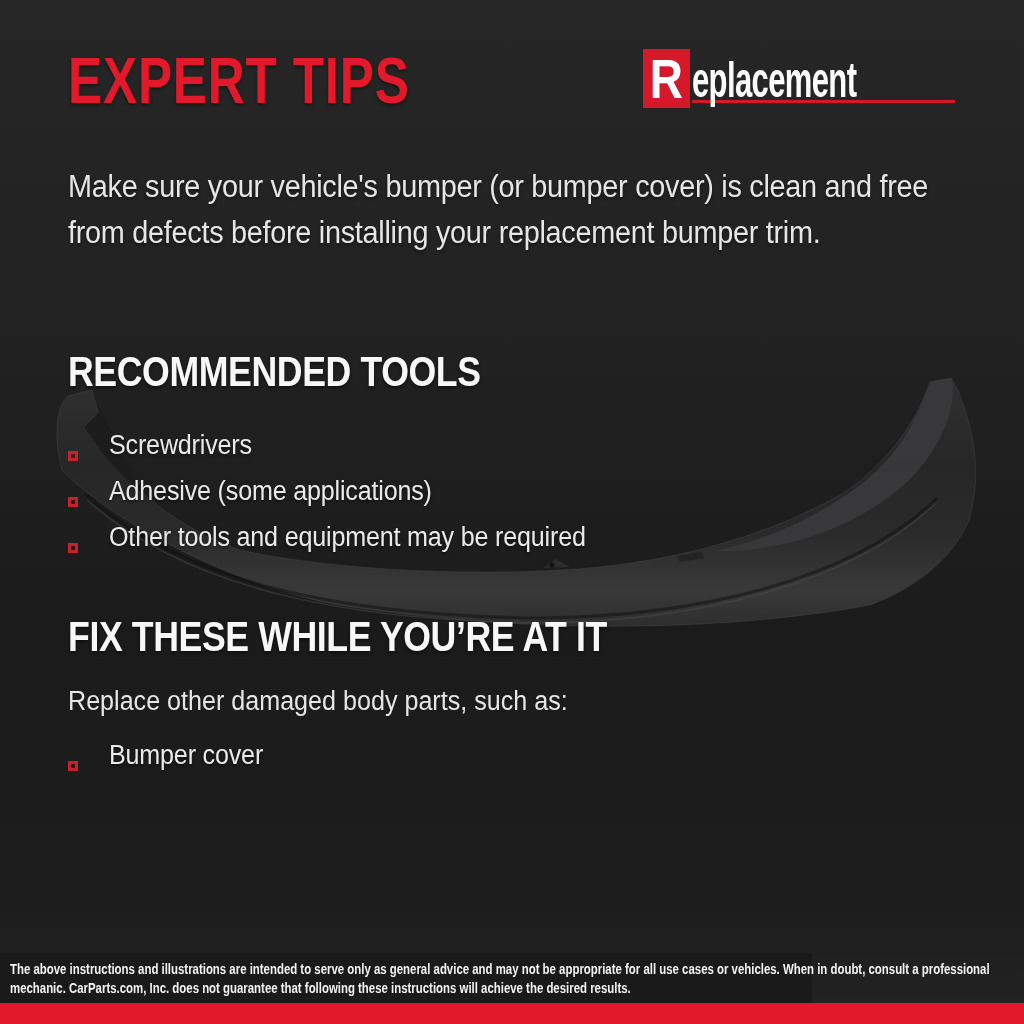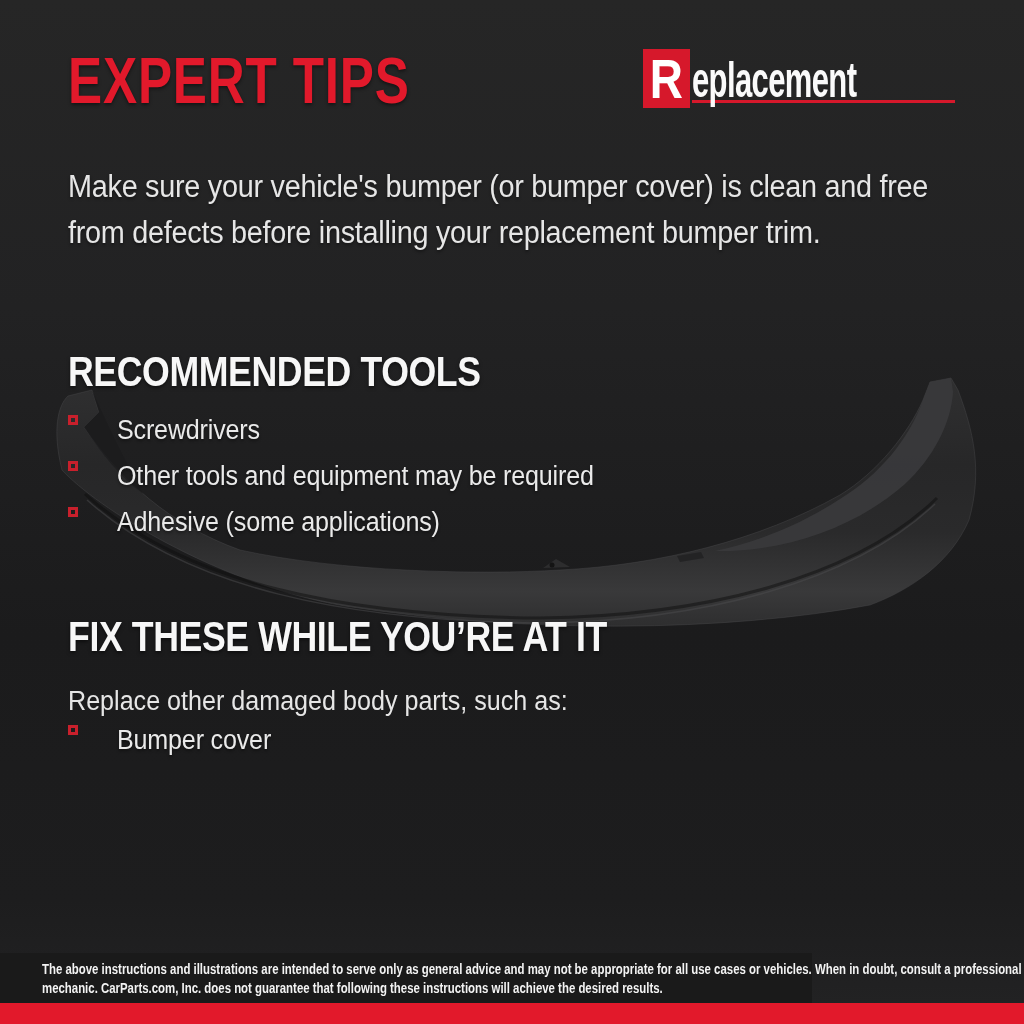--- a/index.html
+++ b/index.html
@@ -79,44 +79,42 @@
     left:68px; top:684px;
     font-size:27px; line-height:34px; color:#e6e6e6;
     transform:scaleX(0.93); transform-origin:left top;
     white-space:nowrap;
   }
   
   ul.checklist{list-style:none; left:68px;}
   ul.checklist.tools{top:415px;}
   ul.checklist.fix{top:725px;}
   ul.checklist li{
-    display:flex; align-items:flex-start;
+    display:flex; align-items:flex-end;
     height:46px;
-    gap:8px;
   }
   .bullet{
     width:10px; height:10px; flex:0 0 auto;
     border:3px solid var(--bullet-red);
     background:transparent;
   }
   ul.checklist li .label{
     margin-left:31px;
     font-size:27px; color:#eaeaea; letter-spacing:-0.2px;
     transform:scaleX(0.93); transform-origin:left center;
     white-space:nowrap;
     text-shadow:0 2px 3px rgba(0,0,0,.4);
   }
   
   .bumper{left:25px; top:376px; width:975px; height:260px; z-index:0;}
   .text-layer{z-index:2;}
   
   .footer{
     left:0; top:953px; width:812px; height:50px;
     background:var(--footer-background);
-    padding-left:32px;
   }
   .footer .disclaimer{
     margin:7px 0 0 10px;
     width:1232px;
     font-size:14px; font-weight:700; line-height:19px;
     color:#f3f3f3;
     transform:scaleX(0.815); transform-origin:left top;
   }
   .redbar{
     left:0; top:1003px; width:1024px; height:21px;
@@ -185,25 +183,25 @@
 <p class="intro abs text-layer">Make sure your vehicle's bumper (or bumper cover) is clean and free from defects before installing your replacement bumper trim.</p>
 
 <h2 class="h2 tools abs text-layer">RECOMMENDED TOOLS</h2>
 <ul class="checklist tools abs text-layer">
   <li>
     <span class="bullet"></span>
     <span class="label">Screwdrivers</span>
   </li>
   <li>
     <span class="bullet"></span>
+    <span class="label">Adhesive (some applications)</span>
+  </li>
+  <li>
+    <span class="bullet"></span>
     <span class="label">Other tools and equipment may be required</span>
-  </li>
-  <li>
-    <span class="bullet"></span>
-    <span class="label">Adhesive (some applications)</span>
   </li>
 </ul>
 
 <h2 class="h2 fix abs text-layer">FIX THESE WHILE YOU’RE AT IT</h2>
 <p class="lead abs text-layer">Replace other damaged body parts, such as:</p>
 <ul class="checklist fix abs text-layer">
   <li>
     <span class="bullet"></span>
     <span class="label">Bumper cover</span>
   </li>

